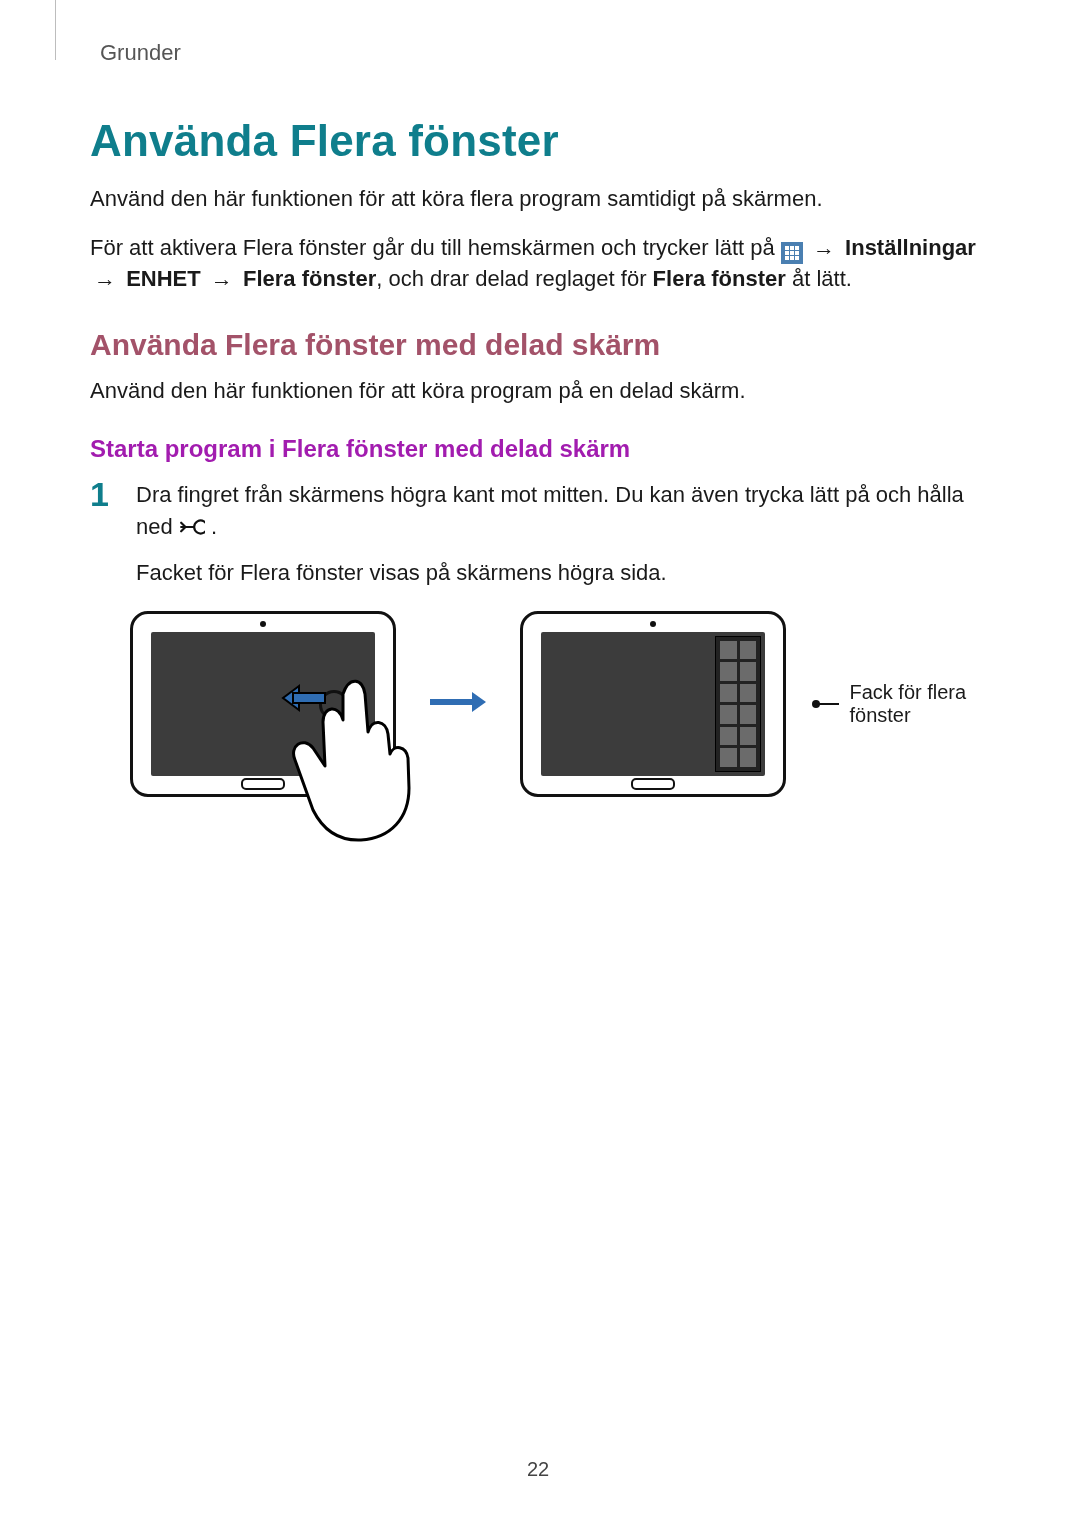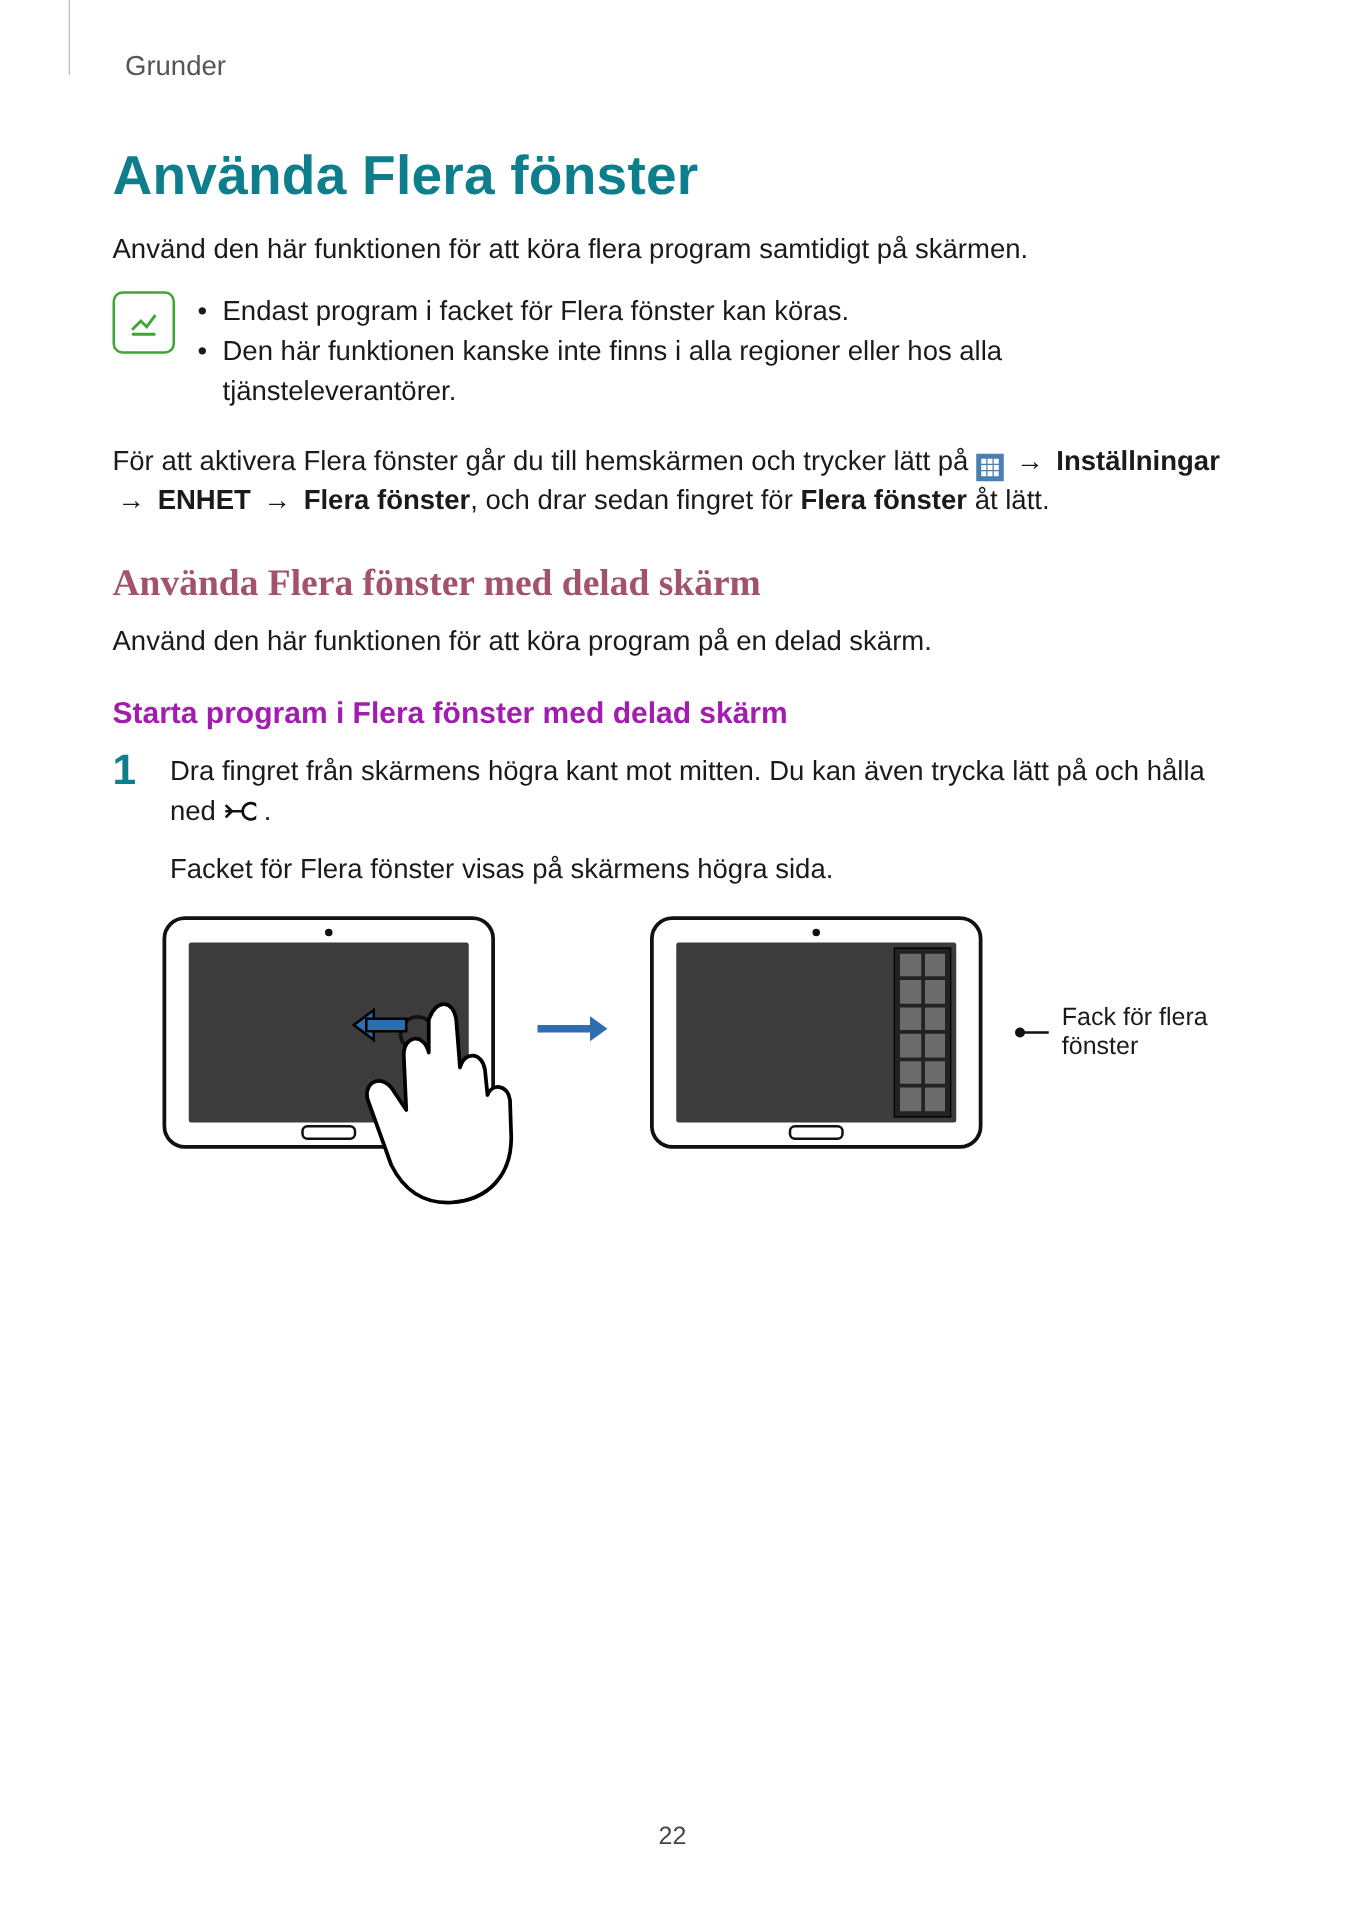--- a/index.html
+++ b/index.html
@@ -45,21 +45,21 @@
     linear-gradient(#fff,#fff) 5px 0/4px 4px no-repeat,
     linear-gradient(#fff,#fff) 10px 0/4px 4px no-repeat,
     linear-gradient(#fff,#fff) 0 5px/4px 4px no-repeat,
     linear-gradient(#fff,#fff) 5px 5px/4px 4px no-repeat,
     linear-gradient(#fff,#fff) 10px 5px/4px 4px no-repeat,
     linear-gradient(#fff,#fff) 0 10px/4px 4px no-repeat,
     linear-gradient(#fff,#fff) 5px 10px/4px 4px no-repeat,
     linear-gradient(#fff,#fff) 10px 10px/4px 4px no-repeat;
   }
   h2{
-    font-size:30px;font-weight:700;color:#a35269;margin:34px 0 14px 0;font-family:Liberation Serif, serif;
+    font-size:30px;font-weight:700;color:#a35269;margin:34px 0 14px 0;
   }
   h3{
     font-size:24px;font-weight:700;color:#a21caf;margin:28px 0 16px 0;
   }
   .step{display:flex;align-items:flex-start;gap:16px;margin:8px 0 14px 0;}
   .step-num{
     font-size:34px;font-weight:700;color:#0f7e8c;line-height:1;width:30px;flex-shrink:0;
     position:relative;top:-2px;
   }
   .step-body{font-size:22px;line-height:1.45;}
@@ -111,42 +111,30 @@
 
 <div class="page">
   <div class="margin-rule"></div>
 
   <div class="running-header">Grunder</div>
 
   <h1>Använda Flera fönster</h1>
 
   <p class="body">Använd den här funktionen för att köra flera program samtidigt på skärmen.</p>
 
-  <div class="notebox">
-    <div class="note-icon">
-      <svg viewBox="0 0 24 24">
-          <path d="M4 17l6-6 4 4 6-8"></path>
-          <path d="M4 20h16"></path>
-        </svg>
-    </div>
-    <ul class="note-list">
-      <li>Endast program i facket för Flera fönster kan köras.</li>
-      <li>Den här funktionen kanske inte finns i alla regioner eller hos alla tjänsteleverantörer.</li>
-    </ul>
-  </div>
 
   <p class="body">
     <span>För att aktivera Flera fönster går du till hemskärmen och trycker lätt på </span>
     <span class="apps-icon"></span>
     <span class="arrow"> → </span>
     <strong>Inställningar</strong>
     <span class="arrow"> → </span>
     <strong>ENHET</strong>
     <span class="arrow"> → </span>
-    <strong>Flera fönster</strong><span>, och drar sedan fingret för </span><strong>Flera fönster</strong><span> åt lätt.</span>
+    <strong>Flera fönster</strong><span>, och drar delad reglaget för </span><strong>Flera fönster</strong><span> åt lätt.</span>
   </p>
 
   <h2>Använda Flera fönster med delad skärm</h2>
   <p class="body">Använd den här funktionen för att köra program på en delad skärm.</p>
 
   <h3>Starta program i Flera fönster med delad skärm</h3>
 
   <div class="step">
     <div class="step-num">1</div>
     <div class="step-body">

